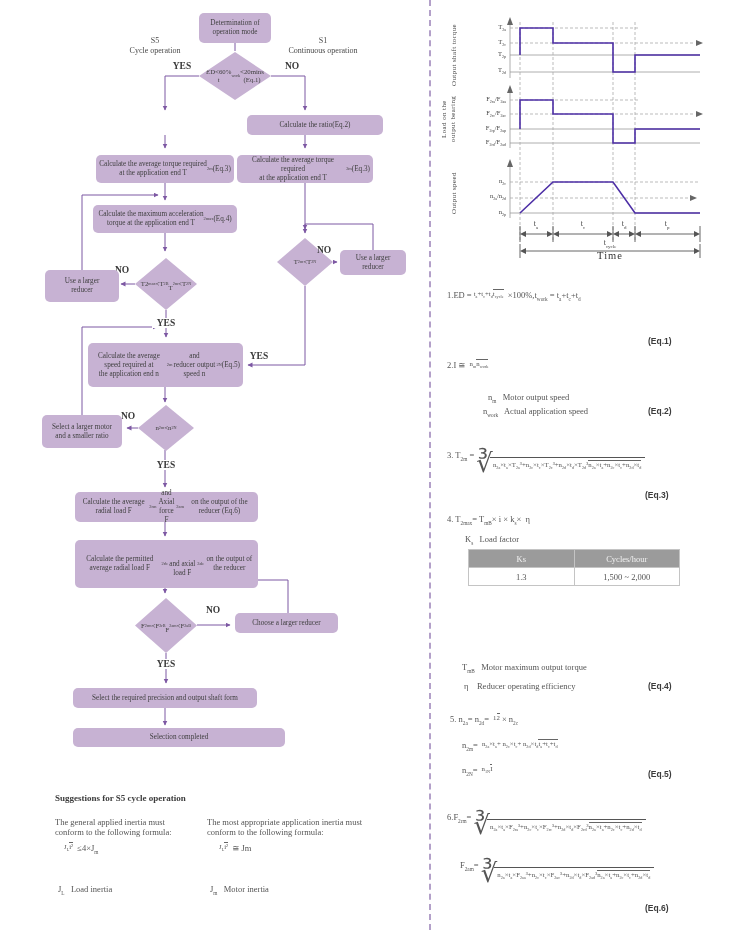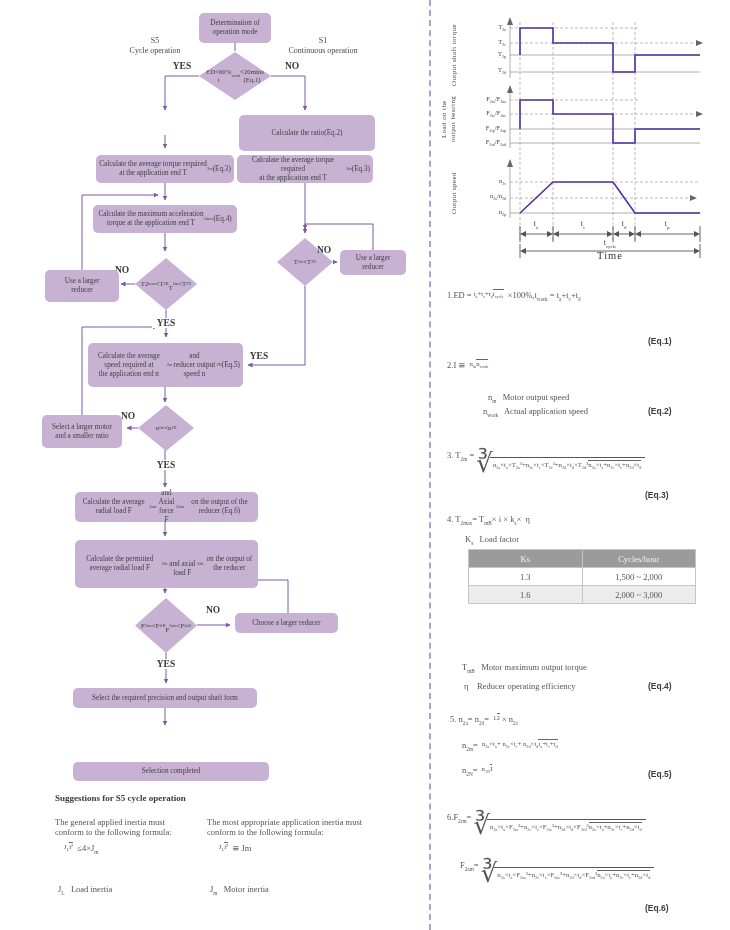--- a/index.html
+++ b/index.html
@@ -28,21 +28,21 @@
   .eq{position:absolute;font-size:8.5px;color:#555;display:flex;white-space:pre;}
   .frac{display:inline-block;text-align:center;font-size:6.8px;line-height:8px;vertical-align:middle;margin:0 2px;}
   .frac .den{border-top:1px solid #666;}
   .rad{display:inline-flex;align-items:center;}
   .radsign{font-family:"DejaVu Sans",sans-serif;font-size:26px;line-height:1;margin-right:-3px;color:#555;}
   .radbody{display:inline-block;border-top:1px solid #555;padding:1px 2px 0 1px;}
   .eqtag{position:absolute;font-family:"Liberation Sans","DejaVu Sans",sans-serif;font-weight:bold;font-size:8.5px;color:#3c3c3c;}
   .eqtext{position:absolute;font-size:8.5px;line-height:10px;color:#555;}
   .legend{position:absolute;font-size:8.5px;color:#555;white-space:pre;}
 
-  .ks-table{position:absolute;left:468px;top:549px;width:228px;border-collapse:collapse;font-size:8.5px;color:#555;padding-left:44px;}
+  .ks-table{position:absolute;left:468px;top:549px;width:212px;border-collapse:collapse;font-size:8.5px;color:#555;padding-left:44px;}
   .ks-table th{background:#9b9b9b;color:#f2f2f2;font-weight:normal;height:15px;border:1px solid #c4c4c4;}
   .ks-table td{height:15px;border:1px solid #c4c4c4;text-align:center;background:#fff;}
   .ks-table tbody tr:nth-child(even) td{background:#ececec;}
 
   
   .sg-title{position:absolute;font-weight:bold;font-size:9px;color:#3c3c3c;}
 </style>
 </head>
 <body>
 
@@ -82,21 +82,21 @@
     </g>
   </svg>
 
   <div class="box" style="left:199px;top:13px;width:72px;height:30px">Determination of<br>operation mode</div>
   <div class="branch-label" style="left:110px;top:36px;width:90px">S5<br>Cycle operation</div>
   <div class="branch-label" style="left:278px;top:36px;width:90px">S1<br>Continuous operation</div>
   <div class="diamond" style="left:199px;top:52px;width:72px;height:48px">ED&lt;60%<br>t<sub>work</sub>&lt;20mins<br>(Eq.1)</div>
   <span class="yn" style="left:168px;top:61px;width:28px">YES</span>
   <span class="yn" style="left:280px;top:61px;width:24px">NO</span>
 
-  <div class="box" style="left:239px;top:115px;width:136px;height:36px">Calculate the ratio(Eq.2)</div>
+  <div class="box" style="left:247px;top:115px;width:136px;height:20px">Calculate the ratio(Eq.2)</div>
   <div class="box" style="left:96px;top:155px;width:138px;height:28px">Calculate the average torque required<br>at the application end T<sub>2m</sub>(Eq.3)</div>
   <div class="box" style="left:237px;top:155px;width:136px;height:28px">Calculate the average torque required<br>at the application end T<sub>2m</sub>(Eq.3)</div>
   <div class="box" style="left:93px;top:205px;width:144px;height:28px">Calculate the maximum acceleration<br>torque at the application end T<sub>2max</sub>(Eq.4)</div>
 
   <div class="diamond" style="left:135px;top:258px;width:62px;height:52px">T2<sub>max</sub>&lt;T<sub>2B</sub><br>T<sub>2m</sub>&lt;T<sub>2N</sub></div>
   <span class="yn" style="left:110px;top:265px;width:24px">NO</span>
   <div class="box" style="left:45px;top:270px;width:74px;height:32px">Use a larger<br>reducer</div>
   <span class="yn mask" style="left:152px;top:318px;width:28px">YES</span>
 
   <div class="diamond" style="left:277px;top:238px;width:56px;height:48px">T<sub>2m</sub>&lt;T<sub>2N</sub></div>
@@ -113,21 +113,21 @@
 
   <div class="box" style="left:75px;top:492px;width:183px;height:30px">Calculate the average radial load F<sub>2rm</sub> and Axial<br>force F<sub>2am</sub> on the output of the reducer (Eq.6)</div>
   <div class="box" style="left:75px;top:540px;width:183px;height:48px">Calculate the permitted average radial load F<sub>2rb</sub><br>and axial load F<sub>2ab</sub> on the output of the reducer</div>
 
   <div class="diamond" style="left:135px;top:598px;width:62px;height:55px">F<sub>2rm</sub>&lt;F<sub>2rB</sub><br>F<sub>2am</sub>&lt;F<sub>2aB</sub></div>
   <span class="yn" style="left:201px;top:605px;width:24px">NO</span>
   <div class="box" style="left:235px;top:613px;width:103px;height:20px">Choose a larger reducer</div>
   <span class="yn mask" style="left:152px;top:659px;width:28px">YES</span>
 
   <div class="box" style="left:73px;top:688px;width:184px;height:20px">Select the required precision and output shaft form</div>
-  <div class="box" style="left:73px;top:762px;width:196px;height:19px">Selection completed</div>
+  <div class="box" style="left:73px;top:728px;width:212px;height:19px">Selection completed</div>
 
   <div class="sg-title" style="left:55px;top:793px">Suggestions for S5 cycle operation</div>
   <div class="eqtext" style="left:55px;top:817px">The general applied inertia must<br>conform to the following formula:</div>
   <div class="eqtext" style="left:207px;top:817px">The most appropriate application inertia must<br>conform to the following formula:</div>
   <div class="eq" style="left:62px;top:843px">
     <span class="frac"><span class="num">J<sub>L</sub></span><span class="den">i²</span></span>
     <span> ≤4×J<sub>m</sub></span>
   </div>
   <div class="eq" style="left:217px;top:843px">
     <span class="frac"><span class="num">J<sub>L</sub></span><span class="den">i²</span></span>
@@ -257,24 +257,20 @@
       <tr>
         <th style="width:50%">Ks</th>
         <th>Cycles/hour</th>
       </tr>
     </thead>
     <tbody>
       <tr>
           <td>1.3</td>
           <td>1,500 ~ 2,000</td>
         </tr>
-      <tr>
-          <td>1.6</td>
-          <td>2,000 ~ 3,000</td>
-        </tr>
     </tbody>
   </table>
   <div class="legend" style="left:462px;top:662px">T<sub>mB</sub>   Motor maximum output torque</div>
   <div class="legend" style="left:464px;top:681px">η    Reducer operating efficiency</div>
   <div class="eqtag" style="left:648px;top:681px">(Eq.4)</div>
 
   <div class="eq" style="left:450px;top:714px">
     <span>5. n<sub>2a</sub>= n<sub>2d</sub>= </span>
     <span class="frac"><span class="num">1</span><span class="den">2</span></span>
     <span>× n<sub>2c</sub></span>

